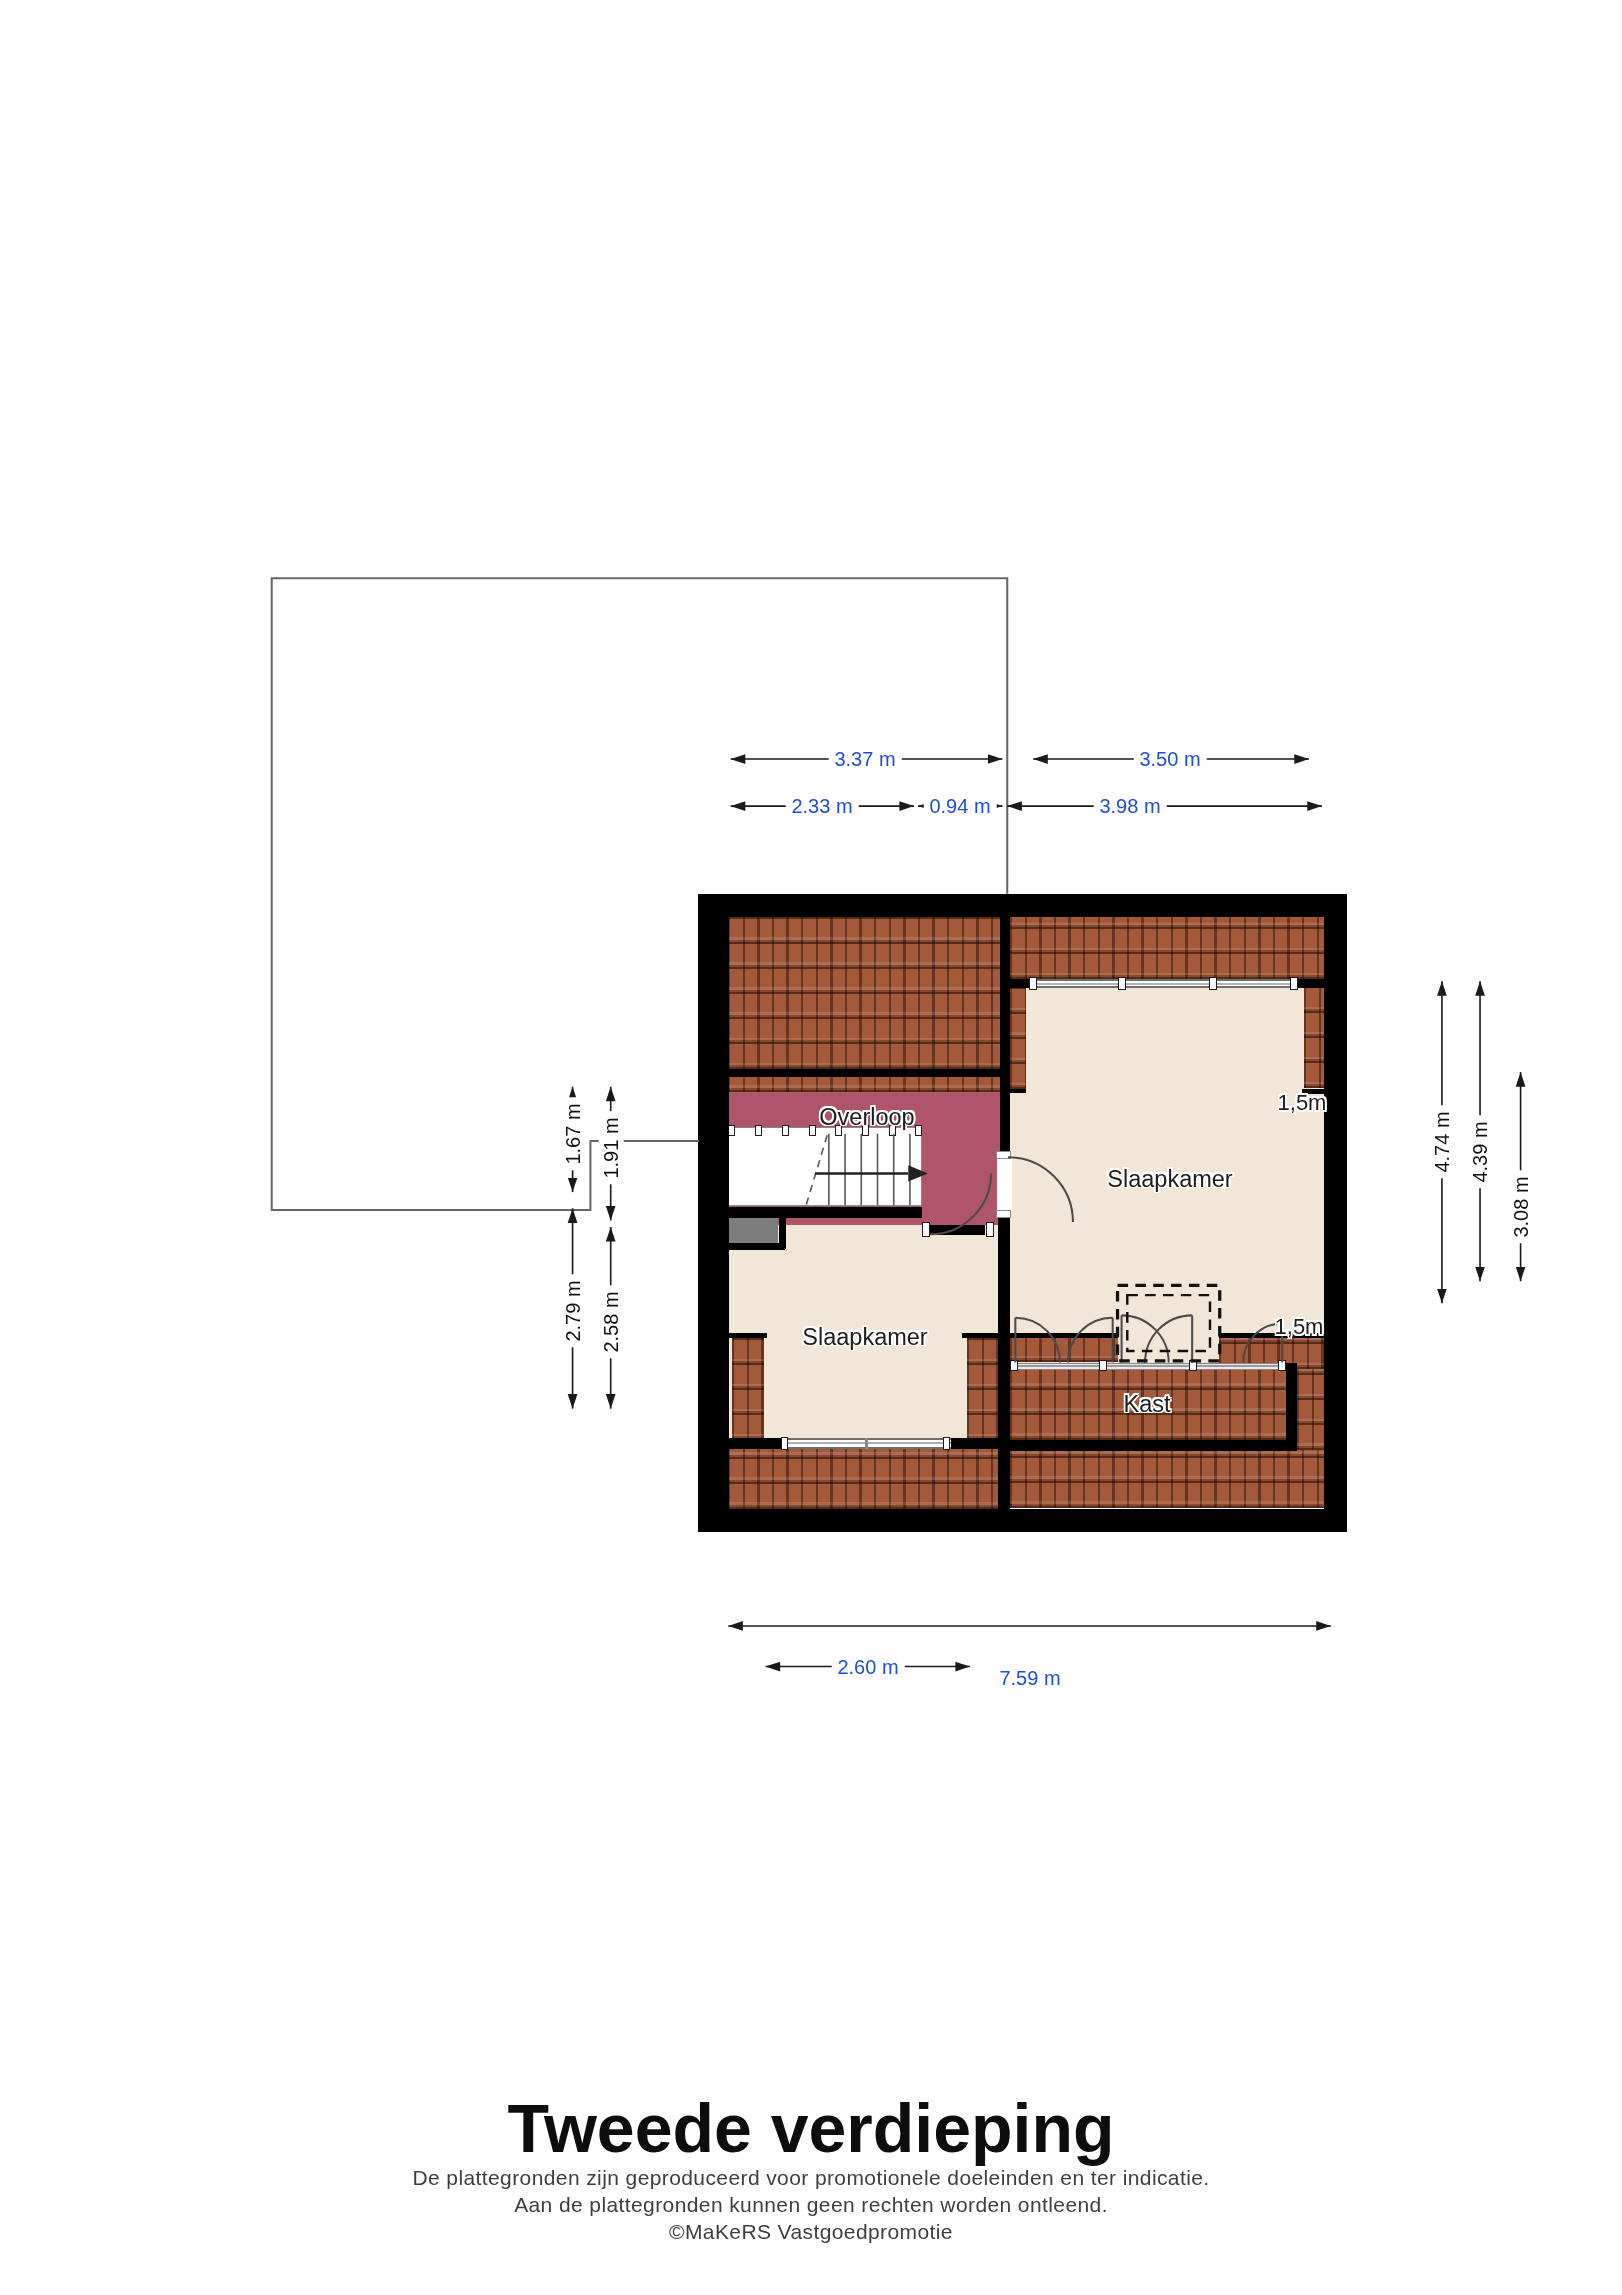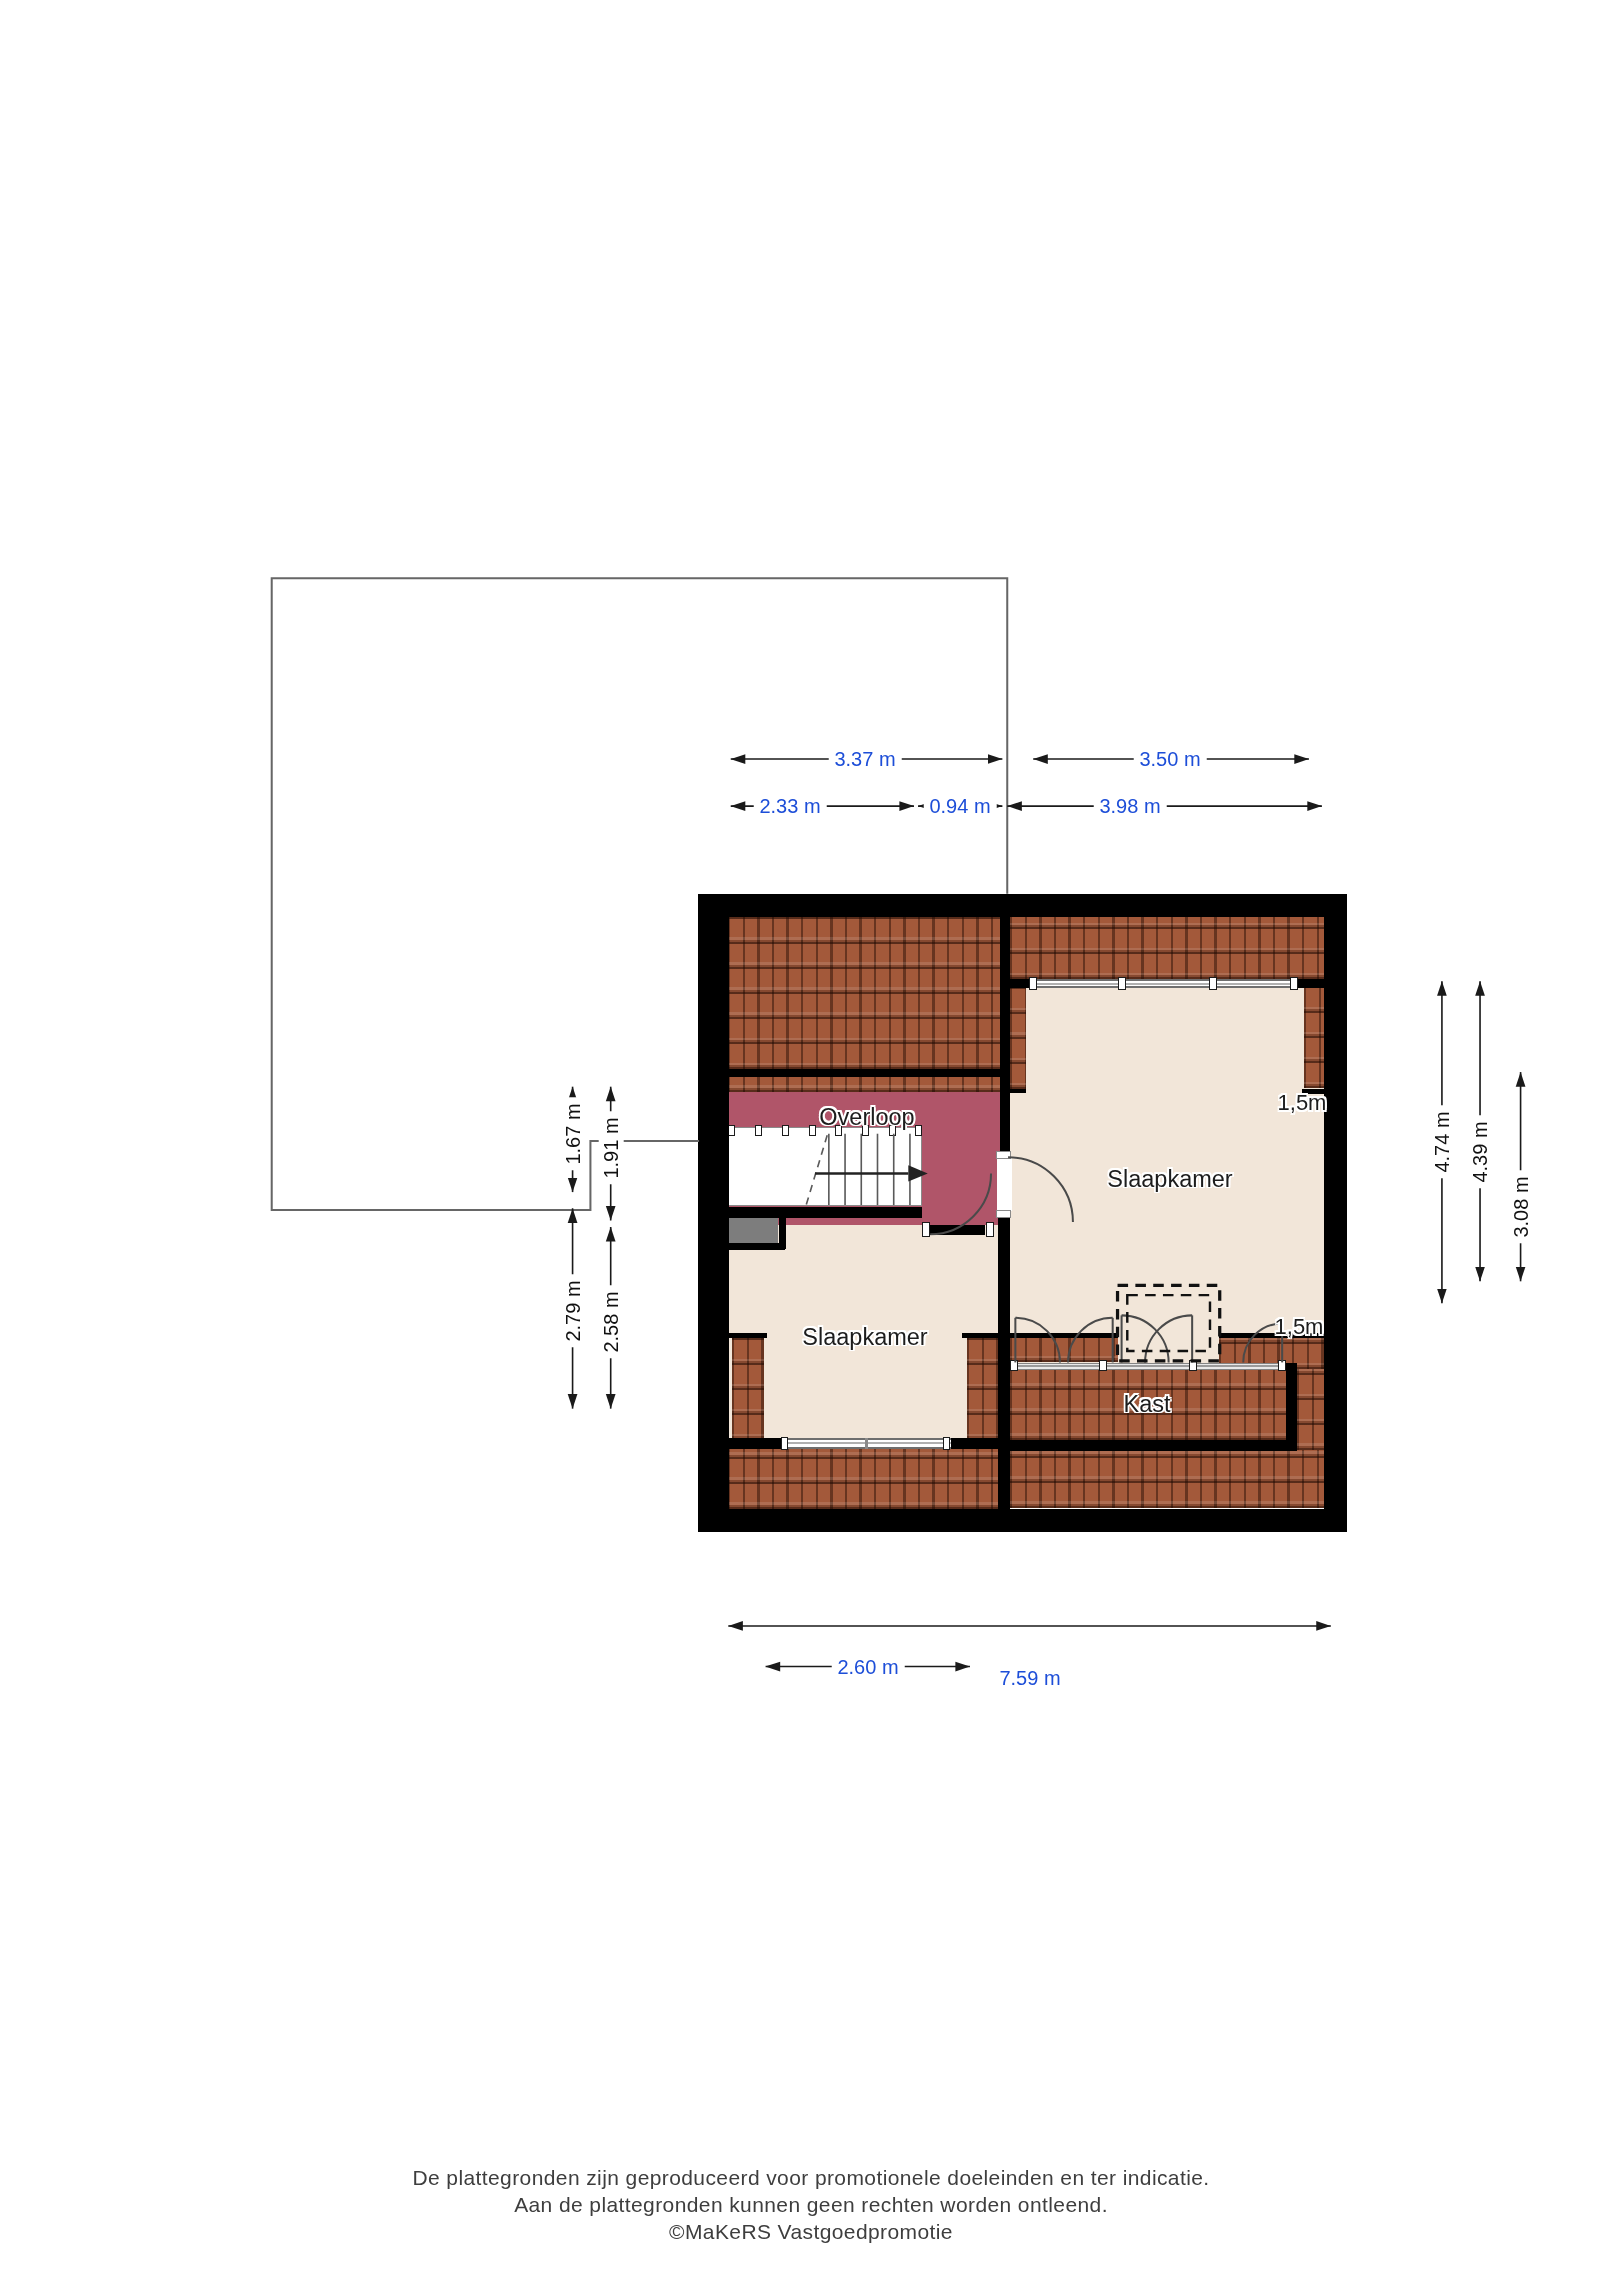--- a/index.html
+++ b/index.html
@@ -177,31 +177,32 @@
 
   <div class="rlabel" style="left:867px;top:1117px;">Overloop</div>
   <div class="rlabel" style="left:1170px;top:1179px;">Slaapkamer</div>
   <div class="rlabel" style="left:865px;top:1337px;">Slaapkamer</div>
   <div class="rlabel" style="left:1147px;top:1404px;">Kast</div>
   <div class="rlabel" style="left:1302px;top:1103px;font-size:22px;">1,5m</div>
   <div class="rlabel" style="left:1299px;top:1327px;font-size:22px;">1,5m</div>
 
   <div class="dlabel" style="left:865px;top:759px;">3.37 m</div>
   <div class="dlabel" style="left:1170px;top:759px;">3.50 m</div>
-  <div class="dlabel" style="left:790px;top:806px;">2.33 m</div>
+  <div class="dlabel" style="left:822px;top:806px;">2.33 m</div>
   <div class="dlabel" style="left:960px;top:806px;">0.94 m</div>
   <div class="dlabel" style="left:1130px;top:806px;">3.98 m</div>
   <div class="dlabel-v" style="left:573px;top:1134px;">1.67 m</div>
   <div class="dlabel-v" style="left:611px;top:1148px;">1.91 m</div>
   <div class="dlabel-v" style="left:573px;top:1311px;">2.79 m</div>
   <div class="dlabel-v" style="left:611px;top:1322px;">2.58 m</div>
   <div class="dlabel-v" style="left:1442px;top:1142px;">4.74 m</div>
   <div class="dlabel-v" style="left:1480px;top:1152px;">4.39 m</div>
   <div class="dlabel-v" style="left:1521px;top:1207px;">3.08 m</div>
   <div class="dlabel" style="left:1030px;top:1678px;">7.59 m</div>
   <div class="dlabel" style="left:868px;top:1667px;">2.60 m</div>
 
+  <div id="title">Tweede verdieping</div>
   <div class="foot" style="left:811px;top:2178px;">De plattegronden zijn geproduceerd voor promotionele doeleinden en ter indicatie.</div>
   <div class="foot" style="left:811px;top:2205px;">Aan de plattegronden kunnen geen rechten worden ontleend.</div>
   <div class="foot" style="left:811px;top:2232px;">©MaKeRS Vastgoedpromotie</div>
 
 </div>
 
 
 </body></html>

